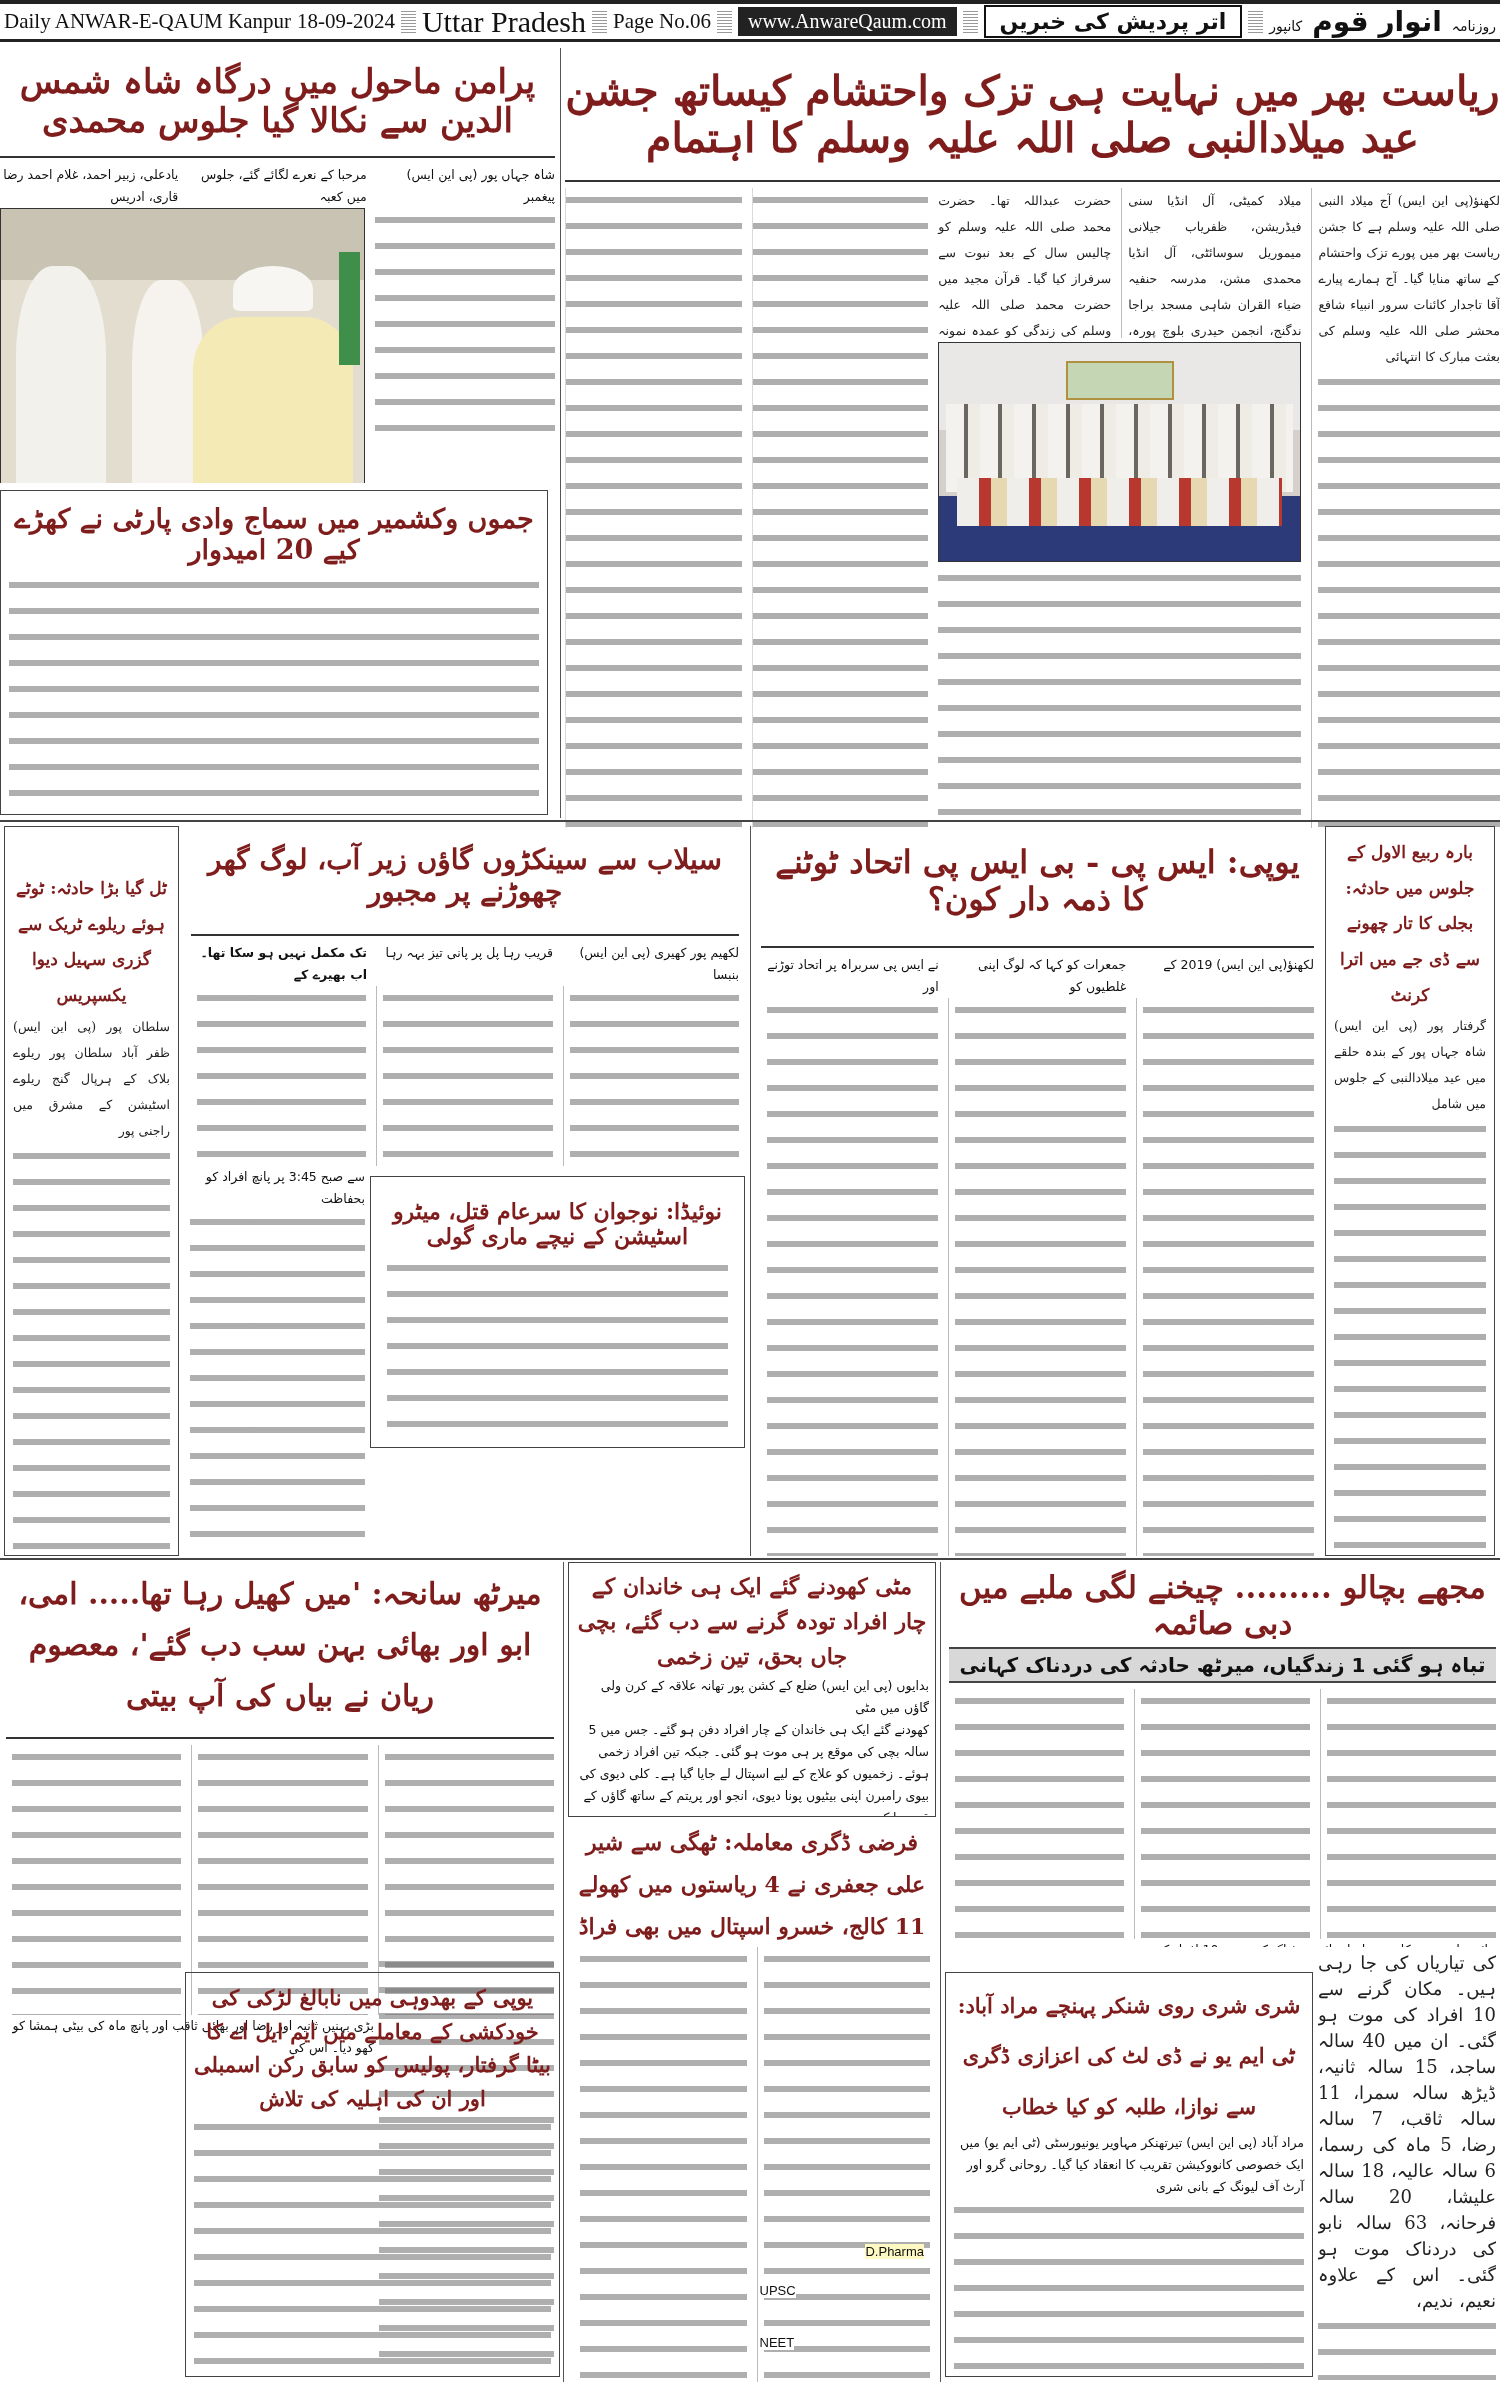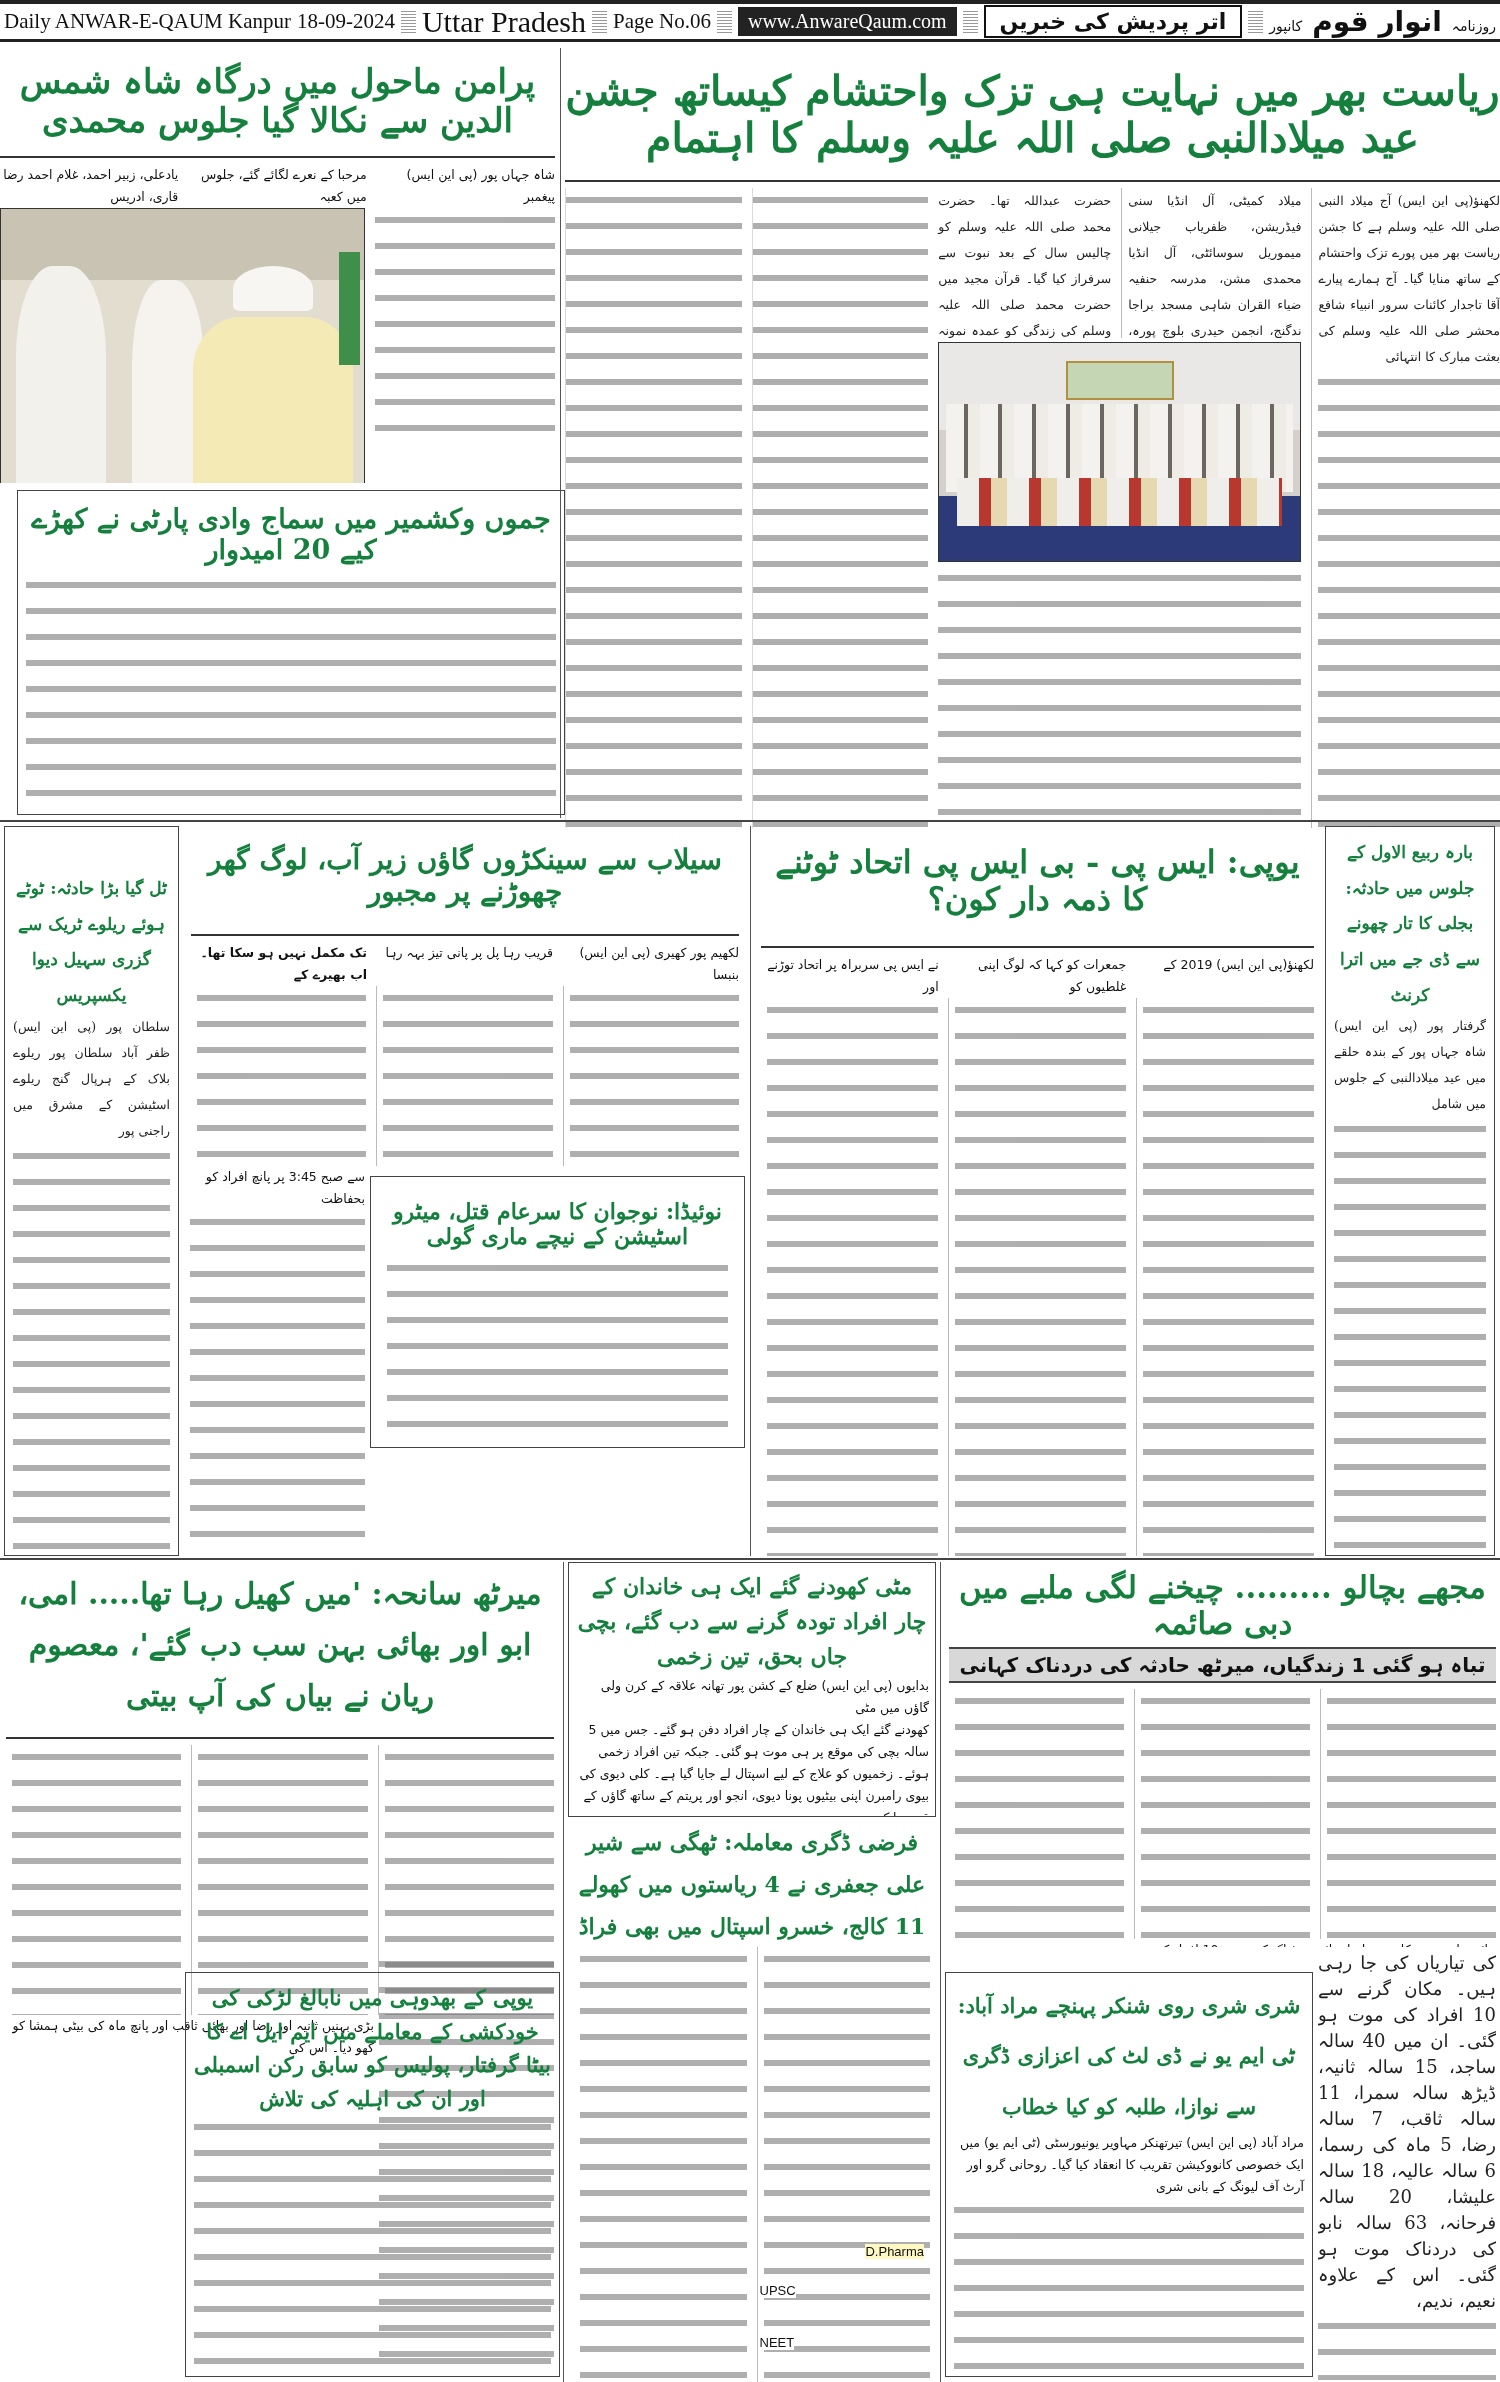--- a/index.html
+++ b/index.html
@@ -12,21 +12,21 @@
   .rule-fill { flex: 1; height: 22px; background: repeating-linear-gradient(to bottom, #999 0 1px, #fff 1px 3px); min-width: 14px; }
   .web-box { background: #222; color: #fff; font-family: "Liberation Serif", serif; font-size: 20px; padding: 3px 10px; white-space: nowrap; }
   .urdu-box { border: 2px solid #111; padding: 2px 14px; font-size: 22px; font-weight: bold; direction: rtl; white-space: nowrap; }
   .brand { direction: rtl; display: flex; align-items: baseline; gap: 10px; white-space: nowrap; }
   .brand .rz { font-size: 14px; }
   .brand .nm { font-size: 28px; font-weight: bold; }
   .brand .ct { font-size: 14px; }
 
   .block { position: absolute; direction: rtl; overflow: hidden; }
   .boxed { border: 1.5px solid #444; }
-  .headline { font-family: "DejaVu Serif", serif; font-weight: bold; direction: rtl; text-align: center; line-height: 1.15; color: #15803d; }
+  .headline { font-family: "DejaVu Serif", serif; font-weight: bold; direction: rtl; text-align: center; line-height: 1.15; color: #7f1d1d; }
   .subhead { background: #d8d8d8; font-weight: bold; direction: rtl; text-align: center; border-top: 2px solid #444; border-bottom: 2px solid #444; }
   .hr { height: 2px; background: #333; margin: 6px 0; }
   .cols { display: flex; direction: rtl; gap: 10px; height: 100%; }
   .col { flex: 1; border-left: 1px solid #bbb; padding-left: 6px; overflow: hidden; }
   .col:last-child { border-left: none; }
   .body-text { font-family: "DejaVu Serif", serif; font-size: 12.5px; line-height: 26px; direction: rtl; text-align: justify; color: #222; }
   .lines { height: 100%; background: repeating-linear-gradient(to bottom, transparent 0 9px, #6d6d6d 9px 15px, transparent 15px 26px); opacity: 0.55; }
   .caption { font-size: 12.5px; direction: rtl; line-height: 22px; }
   .vdiv { position: absolute; width: 1px; background: #555; }
   .hdiv { position: absolute; height: 2px; background: #444; }
@@ -98,21 +98,21 @@
       <div style="position:absolute; left:4%; top:20%; width:25%; height:80%; background:#f3f1ec; border-radius:40% 40% 0 0;"></div>
       <div style="position:absolute; left:36%; top:25%; width:20%; height:75%; background:#f6f3ee; border-radius:40% 40% 0 0;"></div>
       <div style="position:absolute; right:3%; top:38%; width:44%; height:62%; background:#f4eab5; border-radius:30% 30% 0 0;"></div>
       <div style="position:absolute; right:14%; top:20%; width:22%; height:16%; background:#f7f6f2; border-radius:50% 50% 10% 10%;"></div>
       <div style="position:absolute; right:1%; top:15%; width:6%; height:40%; background:#3f8f4a;"></div>
     </div>
   </div>
 
 </section>
 
-<section class="block boxed" style="left:17px; top:490px; width:548px; height:325px; padding:8px;">
+<section class="block boxed" style="left:0; top:490px; width:548px; height:325px; padding:8px;">
   <h2 class="headline" style="font-size:27px; padding:4px 0 8px;">جموں وکشمیر میں سماج وادی پارٹی نے کھڑے کیے 20 امیدوار</h2>
   <div class="lines" style="height:255px;"></div>
 </section>
 
 <div class="hdiv" style="left:0; top:820px; width:1500px;"></div>
 
 <section class="block boxed" style="left:1325px; top:826px; width:170px; height:730px; padding:8px;">
   <h3 class="headline" style="font-size:17px; line-height:2.1;">بارہ ربیع الاول کے جلوس میں حادثہ: بجلی کا تار چھونے سے ڈی جے میں اترا کرنٹ</h3>
   <p class="body-text" style="font-size:12.5px;">گرفتار پور (پی این ایس) شاہ جہاں پور کے بندہ حلقے میں عید میلادالنبی کے جلوس میں شامل</p>
   <div class="lines" style="height:470px;"></div>

